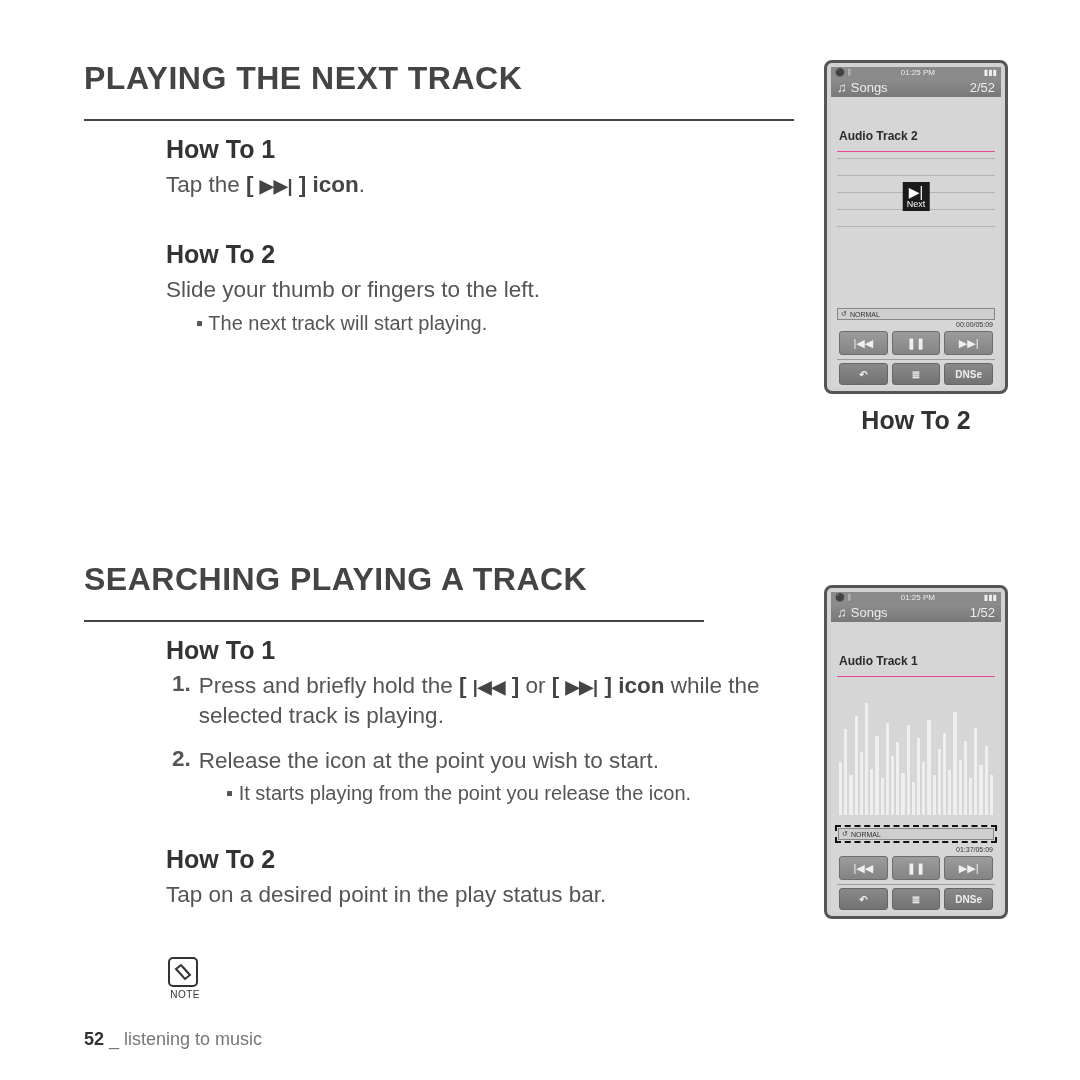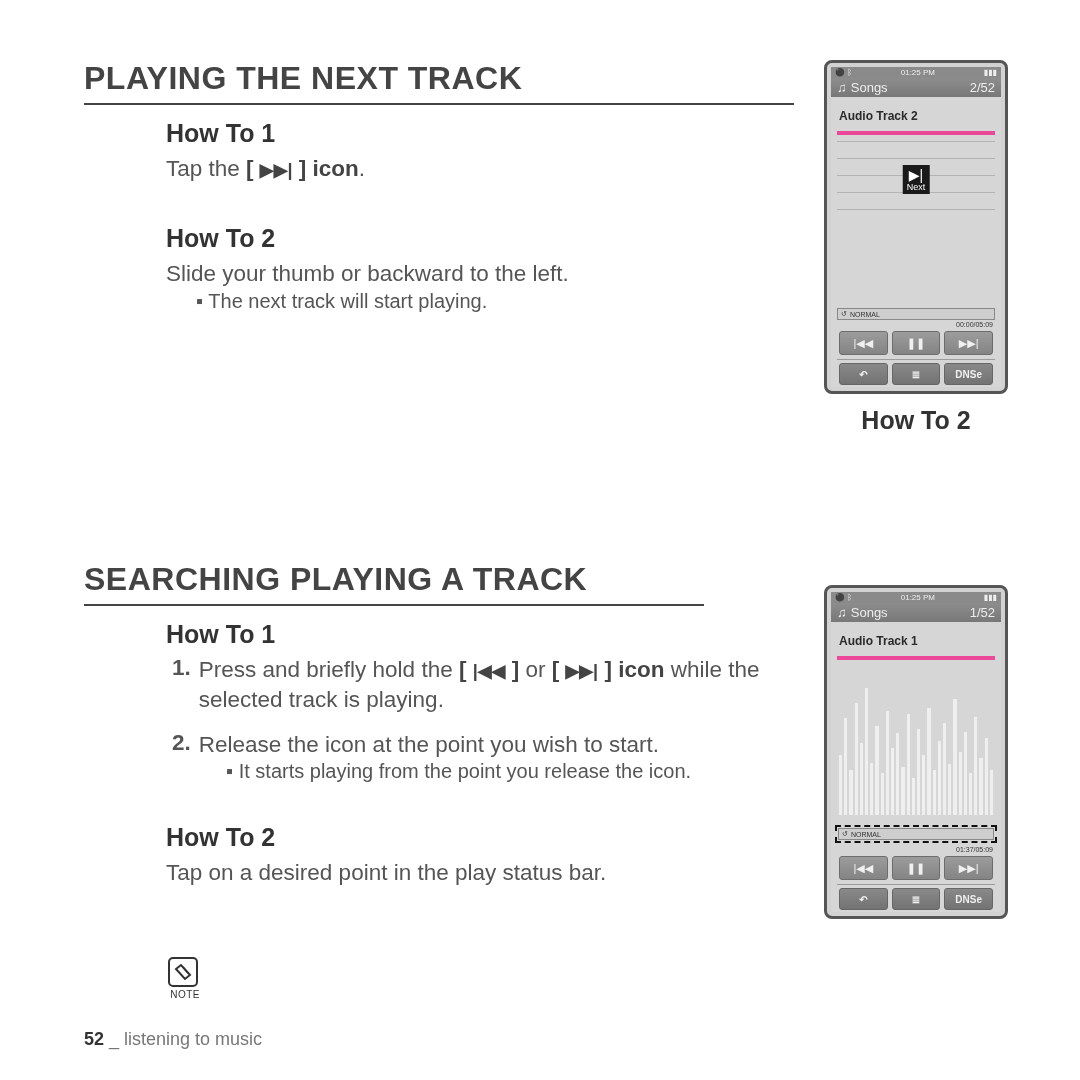--- a/index.html
+++ b/index.html
@@ -11,39 +11,40 @@
     color: #444;
     padding: 60px 72px 30px 84px;
     position: relative;
   }
   .section-title {
     font-size: 32px;
     font-weight: bold;
     color: #444;
     letter-spacing: 0.5px;
     border-bottom: 2px solid #444;
-    padding-bottom: 6px;
+    padding-bottom: 22px;
     margin-bottom: 14px;
   }
   .howto-heading {
     font-size: 25px;
     font-weight: bold;
     color: #333;
     margin-top: 14px;
     margin-bottom: 6px;
   }
   .body-text {
     font-size: 22.5px;
     color: #555;
     line-height: 1.35;
   }
   .sub-bullet {
     font-size: 20px;
     color: #555;
     margin-left: 30px;
+    margin-top: 6px;
   }
   .sub-bullet::before { content: "▪ "; }
   .ol { margin-left: 6px; }
   .ol-item { display: flex; gap: 8px; margin-top: 4px; }
   .ol-num { font-weight: bold; font-size: 22.5px; color: #555; flex: 0 0 auto; }
   .left-col { padding-left: 82px; }
   .row { display: flex; gap: 30px; align-items: flex-start; }
   .row .left { flex: 1 1 auto; }
 
   
@@ -64,21 +65,21 @@
     font-size: 8px; color: #eee; padding: 1px 4px;
     background: #8a8a8a;
   }
   .p-titlebar {
     display: flex; align-items: center; justify-content: space-between;
     padding: 2px 6px; font-size: 13px; color: #ededed;
     background: linear-gradient(#8d8d8d,#787878);
   }
   .p-titlebar .songs { display:flex; align-items:center; gap:4px; }
   .p-body { flex:1; background:#d7d6d6; padding:6px 6px 0 6px; display:flex; flex-direction:column; }
-  .p-track { font-size: 12px; font-weight: bold; color:#2a2a2a; padding: 6px 2px 8px 2px; border-bottom:4px solid #ec4899; }
+  .p-track { font-size: 12px; font-weight: bold; color:#2a2a2a; padding: 6px 2px 8px 2px; border-bottom:1px solid #ec4899;margin-top:20px; }
   .p-vis { flex:1; position:relative; padding-top:6px; }
   .lines div { height:1px; background:#b3b3b3; margin-bottom:16px; }
   .next-badge {
     position:absolute; top:30px; left:50%; transform:translateX(-50%);
     background:#1a1a1a; color:#fff; text-align:center;
     padding:3px 4px 2px 4px; font-size:9px; line-height:1;
   }
   .next-badge .glyph { font-size:14px; display:block; margin-bottom:1px; }
   .eq { position:absolute; inset:6px 0 8px 0; display:flex; align-items:flex-end; gap:2px; padding:0 2px; }
   .eq span { width:4px; background:#efefef; display:block; }
@@ -116,21 +117,21 @@
 <div class="row">
   <div class="left">
     <div class="section-title">PLAYING THE NEXT TRACK</div>
     <div class="left-col">
       <div class="howto-heading">How To 1</div>
       <div class="body-text">
         <span>Tap the </span><span class="icon-bracket bold">[ </span><span class="icon-inline bold">▶▶|</span><span class="icon-bracket bold"> ] </span><span class="bold">icon</span><span>.</span>
       </div>
 
       <div class="howto-heading" style="margin-top:40px">How To 2</div>
-      <div class="body-text">Slide your thumb or backward to the left.</div>
+      <div class="body-text">Slide your thumb or fingers to the left.</div>
       <div class="sub-bullet">The next track will start playing.</div>
     </div>
   </div>
 
   <div>
     <div class="phone">
       <div class="p-status">
         <span>⚫ ᛒ</span>
         <span>01:25 PM</span>
         <span>▮▮▮</span>

